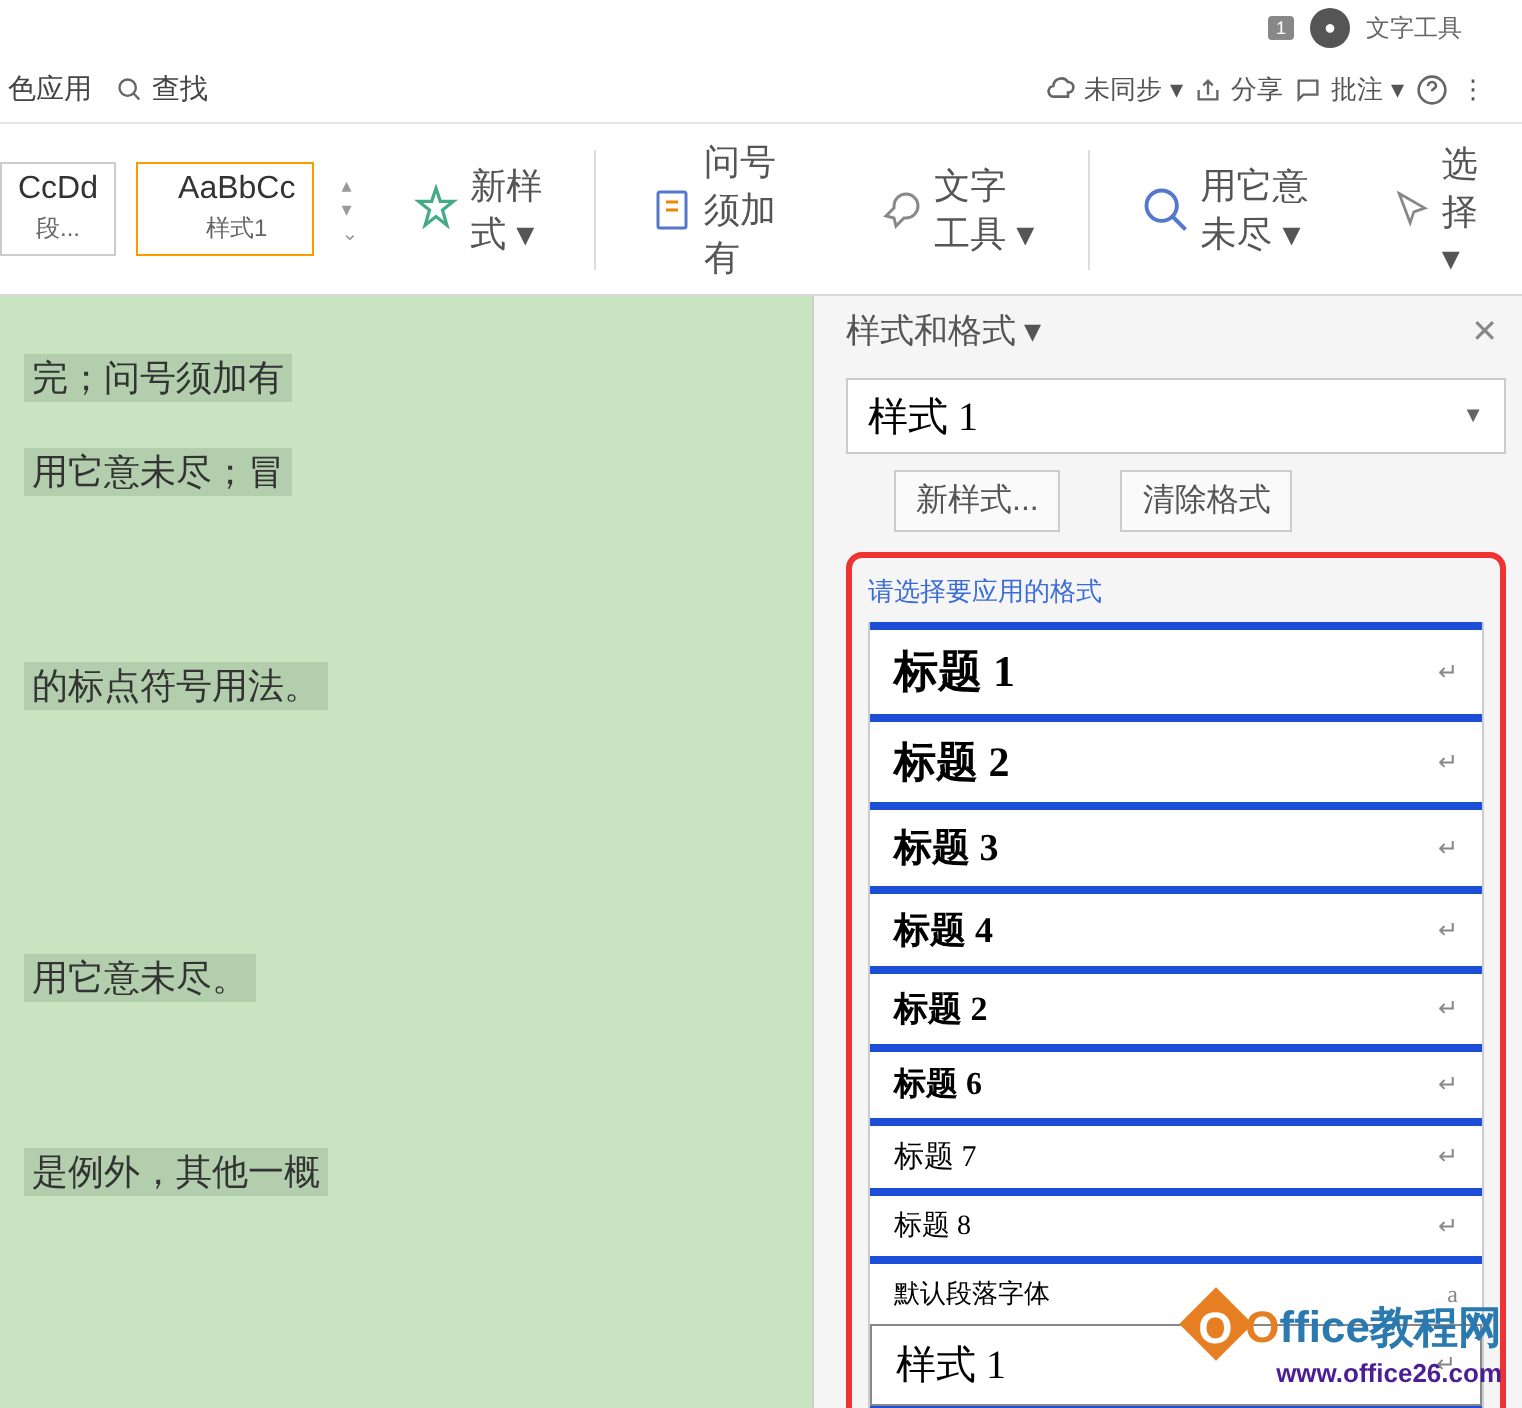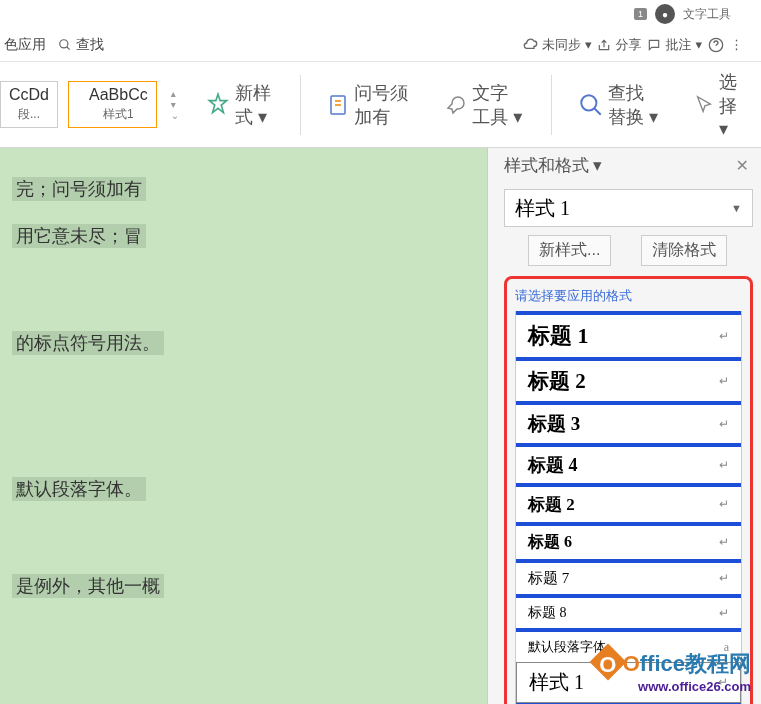--- a/index.html
+++ b/index.html
@@ -17,21 +17,21 @@
     .ribbon { height: 86px; border-bottom: 1px solid #d8d8d8; display: flex; align-items: center; padding: 6px 0; gap: 10px; }
     .style-box { border: 1px solid #ccc; background: #fff; padding: 4px 8px; text-align: center; font-size: 13px; color: #555; }
     .style-box.current { border-color: #f90; padding-left: 20px; }
     .style-preview { font-size: 16px; color: #333; }
     .style-name { font-size: 12px; color: #666; margin-top: 2px; }
     .ribbon-btn { display: flex; align-items: center; justify-content: center; gap: 4px; padding: 4px 12px; font-size: 18px; color: #555; cursor: pointer; }
     .ribbon-btn .ico { width: 26px; height: 26px; display: flex; align-items: center; justify-content: center; }
     .divider { width: 1px; height: 60px; background: #ddd; margin: 0 4px; }
     
     .main-area { position: absolute; top: 148px; left: 0; right: 0; bottom: 0; display: flex; }
-    .doc-area { width: 488px; background: #c9e4c1; border-right: 1px solid #ccc; position: relative; padding: 18px 12px; font-size: 18px; color: #333; line-height: 2.6; }
+    .doc-area { width: 407px; background: #c9e4c1; border-right: 1px solid #ccc; position: relative; padding: 18px 12px; font-size: 18px; color: #333; line-height: 2.6; }
     .doc-area .txt { background: rgba(120,150,120,0.28); padding: 2px 4px; }
     .blank-col { width: 8px; background: #f5f5f5; }
     
     .panel { flex: 1; background: #f5f5f5; padding: 6px 8px; position: relative; }
     .panel-title { font-size: 17px; color: #555; display: flex; align-items: center; gap: 4px; }
     .panel-close { position: absolute; right: 12px; top: 8px; color: #888; cursor: pointer; }
     .style-select { margin-top: 12px; background: #fff; border: 1px solid #ccc; height: 38px; display: flex; align-items: center; padding: 0 10px; font-size: 20px; font-family: "SimSun"; justify-content: space-between; }
     .style-select .arrow { font-size: 11px; color: #666; }
     .panel-btns { margin-top: 8px; display: flex; gap: 6px; }
     .panel-btn { border: 1px solid #ccc; background: #fafafa; padding: 4px 10px; font-size: 16px; color: #555; cursor: pointer; margin-left: 24px; }
@@ -147,38 +147,38 @@
     <span><span>文字工具</span> ▾</span>
   </div>
   <div class="divider"></div>
   <div class="ribbon-btn">
     <span class="ico">
         <svg width="26" height="26" viewBox="0 0 24 24" fill="none" stroke="#57c" stroke-width="1.8">
           <circle cx="10" cy="10" r="7"></circle>
           <line x1="21" y1="21" x2="15" y2="15"></line>
         </svg>
       </span>
-    <span><span>查找替换</span> ▾</span>
+    <span><span>用它意未尽</span> ▾</span>
   </div>
   <div class="ribbon-btn">
     <span class="ico">
         <svg width="22" height="24" viewBox="0 0 24 24" fill="none" stroke="#888" stroke-width="1.5">
           <path d="M5 3l14 8-6 2-2 6z"></path>
         </svg>
       </span>
     <span><span>选择</span> ▾</span>
   </div>
 </div>
 
 <div class="main-area">
   <div class="doc-area">
     <div><span class="txt">完；问号须加有</span></div>
     <div><span class="txt">用它意未尽；冒</span></div>
     <div style="margin-top:60px"><span class="txt">的标点符号用法。</span></div>
-    <div style="margin-top:100px"><span class="txt">默认段落字体。</span></div>
+    <div style="margin-top:100px"><span class="txt">用它意未尽。</span></div>
     <div style="margin-top:50px"><span class="txt">是例外，其他一概</span></div>
   </div>
   <div class="blank-col"></div>
 
   <div class="panel">
     <div class="panel-title">
       <span>样式和格式</span> 
         <span>▾</span>
     </div>
     <span class="panel-close">✕</span>

